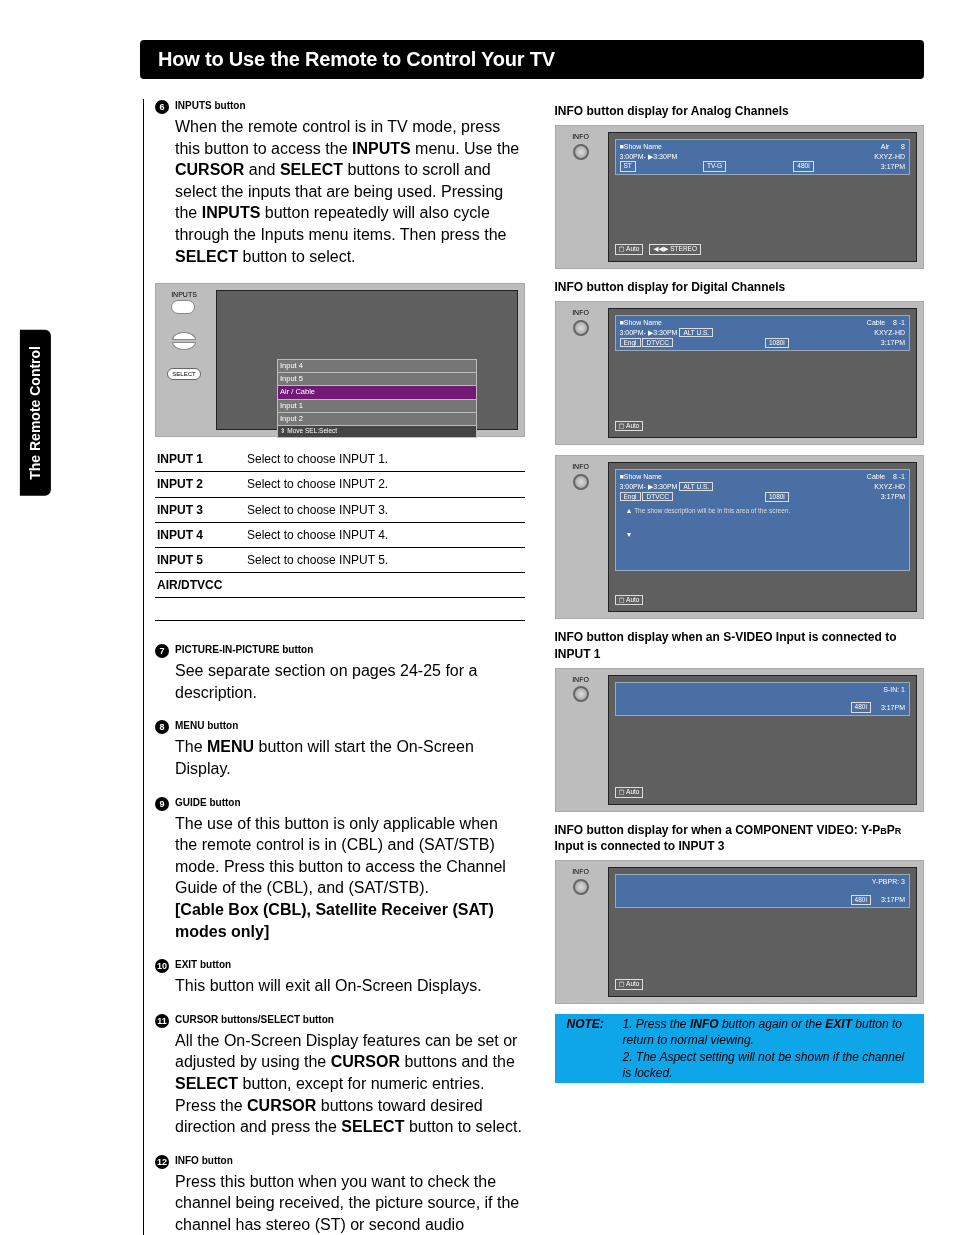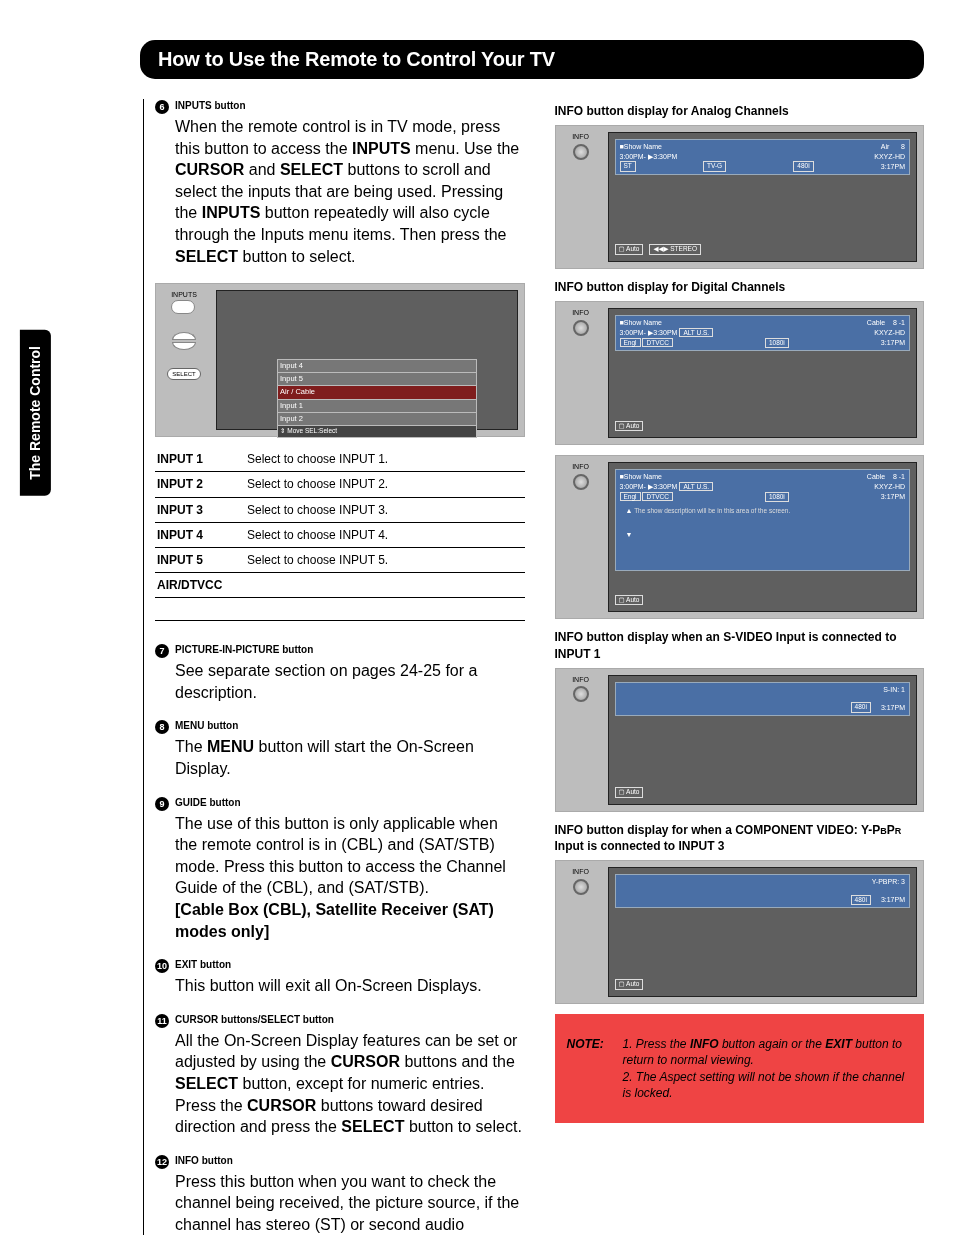--- a/index.html
+++ b/index.html
@@ -1,17 +1,17 @@
 <!DOCTYPE html>
 <html><head>
 <meta charset="utf-8">
 <style>
   * { box-sizing: border-box; margin: 0; padding: 0; }
   body { font-family: Arial, Helvetica, sans-serif; background: #fff; color: #000; width: 954px; margin: 0 auto; padding: 40px 30px 40px 20px; font-size: 12px; line-height: 1.35; }
-  .title-bar { background: #000; color: #fff; border-radius: 15px; padding: 6px 18px; font-family: Arial Black, Arial, sans-serif; font-weight: 900; font-size: 20px; margin-left: 120px; margin-bottom: 20px; letter-spacing: -0.2px; }
+  .title-bar { background: #000; color: #fff; border-radius: 4px; padding: 6px 18px; font-family: Arial Black, Arial, sans-serif; font-weight: 900; font-size: 20px; margin-left: 120px; margin-bottom: 20px; letter-spacing: -0.2px; }
   .side-tab { position: absolute; left: 20px; top: 330px; background: #000; color: #fff; writing-mode: vertical-rl; transform: rotate(180deg); padding: 16px 6px; font-weight: bold; font-size: 14px; border-radius: 6px 0 0 6px; }
   .main { margin-left: 135px; position: relative; }
   .main::before { content: ""; position: absolute; left: -12px; top: 0; bottom: -40px; width: 1px; background: #000; }
   .cols { display: flex; gap: 30px; }
   .col { flex: 1; }
   .section { margin-bottom: 16px; }
   .num-row { display: flex; align-items: flex-start; gap: 6px; margin-bottom: 2px; }
   .circ-num { display: inline-flex; align-items: center; justify-content: center; width: 14px; height: 14px; border-radius: 50%; background: #000; color: #fff; font-size: 9px; font-weight: bold; flex: none; margin-top: 1px; }
   .sec-head { font-weight: bold; font-size: 10px; }
   .sec-body { margin-left: 20px; font-size: 16px; }
@@ -20,39 +20,39 @@
   .osd-remote { width: 44px; display:flex; flex-direction:column; align-items:center; gap:18px; }
   .remote-lbl { font-size:7px; text-align:center; }
   .remote-btn { width:24px; height:14px; background:#fff; border:1px solid #888; border-radius:10px; }
   .arrows { display:flex; flex-direction:column; gap:2px; align-items:center; }
   .ar { width:24px; height:8px; border:1px solid #888; background:#fff; border-radius:50% 50% 0 0 / 100% 100% 0 0; }
   .ar.dn { transform: rotate(180deg); }
   .select-pill { font-size:6px; border:1px solid #666; border-radius:8px; padding:1px 4px; background:#fff; }
   .osd-screen { flex:1; background:#5f5f5f; border:1px solid #222; position:relative; min-height:140px; }
   .osd-list { position:absolute; left:60px; right:40px; top:68px; font-size:7.5px; color:#fff; }
   .osd-list div { border:1px solid #bbb; border-bottom:none; padding:1px 2px; background:#777; }
-  .osd-list div.hl { background:#7f1d1d; }
+  .osd-list div.hl { background:#701a75; }
   .osd-list div:last-child { border-bottom:1px solid #bbb; background:#444; font-size:6.5px;}
   table.inputs { width: 100%; border-collapse: collapse; font-size:12px; margin-bottom: 20px; }
   table.inputs td { border-bottom:1px solid #000; padding:4px 2px; }
   table.inputs td:first-child { font-weight:bold; width:90px; }
   table.inputs tr.last td { border-bottom:1px solid #000; }
   .right-head { font-weight:bold; font-size:12px; margin: 4px 0 6px 0; }
   .info-box { border:1px solid #aaa; background:#bdbdbd; padding:6px; margin-bottom:10px; display:flex; gap:8px; }
   .info-remote { width:38px; text-align:center; }
   .info-lbl { font-size:7px; margin-bottom:2px;}
   .info-circ { width:16px; height:16px; border-radius:50%; border:2px solid #666; margin:0 auto; background: radial-gradient(#ddd,#999); }
   .tv { flex:1; background:#5f5f5f; border:1px solid #222; position:relative; min-height:130px; font-size:7px; color:#fff; }
   .tv-bar { position:absolute; left:6px; right:6px; top:6px; background:#4a6fa5; border:1px solid #9ab; padding:2px 4px; }
   .tv-bar .row { display:flex; justify-content:space-between; gap:2px; align-items:center;}
   .tag { border:1px solid #ddd; padding:0 3px; font-size:6.5px; }
   .tv-foot { position:absolute; left:6px; bottom:6px; display:flex; gap:6px; }
   .desc { font-size:6.5px; color:#ddd; margin-top:4px; padding-left:6px;}
   .arrow-sm { font-size:7px; color:#fff; }
-  .note-box { background:#ef4444; padding:22px 12px; font-size:12px; font-style:italic; }
+  .note-box { background:#0ea5e9; padding:2px 12px; font-size:12px; font-style:italic; }
   .note-box b { font-style:italic; font-weight:bold; }
 </style>
 </head>
 <body>
 
 <div class="side-tab">The Remote Control</div>
 
 <div class="title-bar">How to Use the Remote to Control Your TV</div>
 
 <div class="main">

